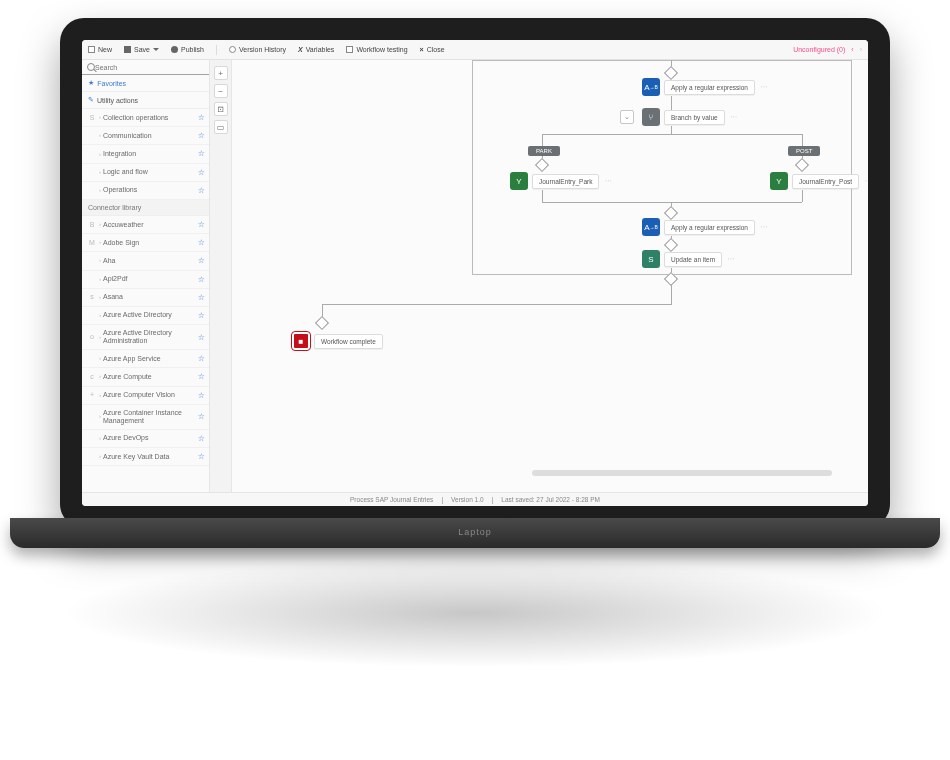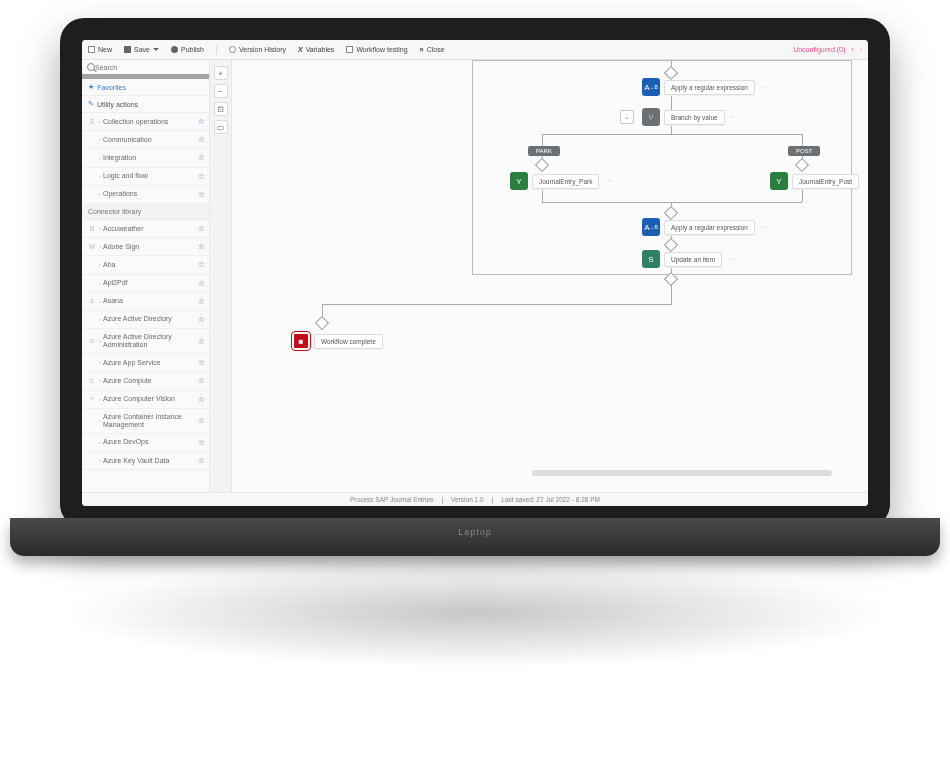--- a/index.html
+++ b/index.html
@@ -2,35 +2,35 @@
 <html><head>
 <meta charset="utf-8">
 <style>
   *{box-sizing:border-box;margin:0;padding:0;font-family:Segoe UI,Arial,sans-serif}
   body{background:#fff;width:950px;height:760px;overflow:hidden;position:relative}
   
   .stage{position:absolute;top:0;left:0;width:950px;height:760px}
   .bgshape{position:absolute;top:40px;left:60px;width:830px;height:410px;background:linear-gradient(135deg,#ff3b3b 0%,#ff5a3b 100%);clip-path:polygon(0% 10%,10% 0%,90% 5%,100% 15%,100% 85%,90% 100%,10% 95%,0% 85%)}
   .laptop{position:absolute;top:18px;left:60px;width:830px;height:510px;border-radius:24px;background:#1e1e1e;padding:22px;box-shadow:0 20px 40px rgba(0,0,0,0.35)}
   .screen{width:100%;height:100%;background:#fff;border-radius:4px;overflow:hidden;position:relative;display:flex;flex-direction:column}
-  .base{position:absolute;top:518px;left:10px;width:930px;height:38px;background:linear-gradient(180deg,#4a4a4a 0%,#2a2a2a 100%);border-radius:0 0 14px 14px;box-shadow:0 8px 14px rgba(0,0,0,0.3)}
+  .base{position:absolute;top:518px;left:10px;width:930px;height:30px;background:linear-gradient(180deg,#4a4a4a 0%,#2a2a2a 100%);border-radius:0 0 14px 14px;box-shadow:0 8px 14px rgba(0,0,0,0.3)}
   .baselabel{color:#888;font-size:9px;text-align:center;padding-top:9px;letter-spacing:1px}
   .shadow{position:absolute;top:558px;left:60px;width:830px;height:110px;background:radial-gradient(ellipse at center,rgba(0,0,0,0.22) 0%,rgba(0,0,0,0) 70%)}
   
   .toolbar{height:20px;background:#f7f7f7;border-bottom:1px solid #e2e2e2;display:flex;align-items:center;font-size:7px;color:#444;padding:0 6px;gap:12px}
   .toolbar .btn{display:flex;align-items:center;gap:3px;cursor:pointer}
   .toolbar .spacer{flex:1}
   .toolbar .right{display:flex;align-items:center;gap:6px;color:#ff4b8b}
   .toolbar .ico{width:7px;height:7px;display:inline-block;background:#666}
   .divider{width:1px;height:10px;background:#ddd}
   .caret{width:0;height:0;border-left:3px solid transparent;border-right:3px solid transparent;border-top:3px solid #666;display:inline-block}
   
   .main{flex:1;display:flex;min-height:0}
   .sidebar{width:128px;background:#fafafa;border-right:1px solid #e6e6e6;display:flex;flex-direction:column;font-size:7px;overflow:hidden}
-  .search{display:flex;align-items:center;border-bottom:5px solid #a3a3a3;padding:3px 5px}
+  .search{display:flex;align-items:center;border-bottom:1px solid #a3a3a3;padding:3px 5px}
   .search input{border:none;outline:none;background:transparent;font-size:7px;flex:1;color:#888}
   .section-head{padding:4px 6px;color:#555;font-size:7px;border-bottom:1px solid #eee;display:flex;align-items:center;gap:3px}
   .section-head.fav{color:#3a7bd5}
   .sb-item{display:flex;align-items:center;padding:4px 4px 4px 6px;border-bottom:1px solid #f0f0f0;color:#6a6a6a;line-height:1.15}
   .sb-item .letter{width:8px;text-align:center;color:#bbb;margin-right:3px;font-size:7px}
   .sb-item .chev{color:#bbb;margin-right:2px;font-size:6px}
   .sb-item .lbl{flex:1}
   .sb-item .star{color:#3a7bd5;font-size:8px;margin-left:2px}
   .subhead{padding:4px 6px;color:#777;border-bottom:1px solid #eee;background:#f3f3f3}
   

